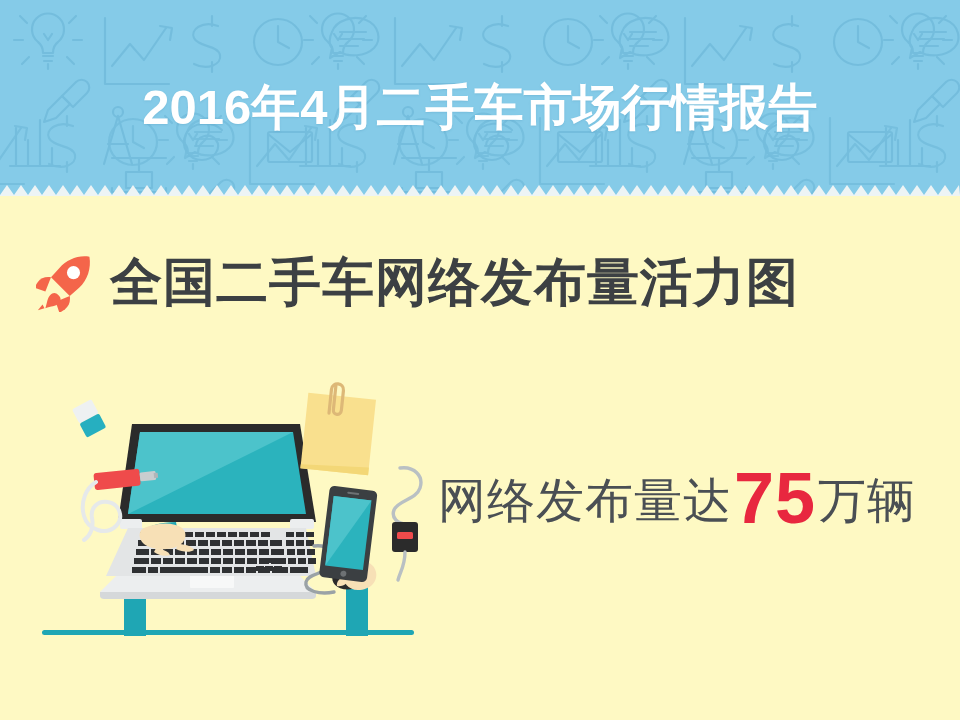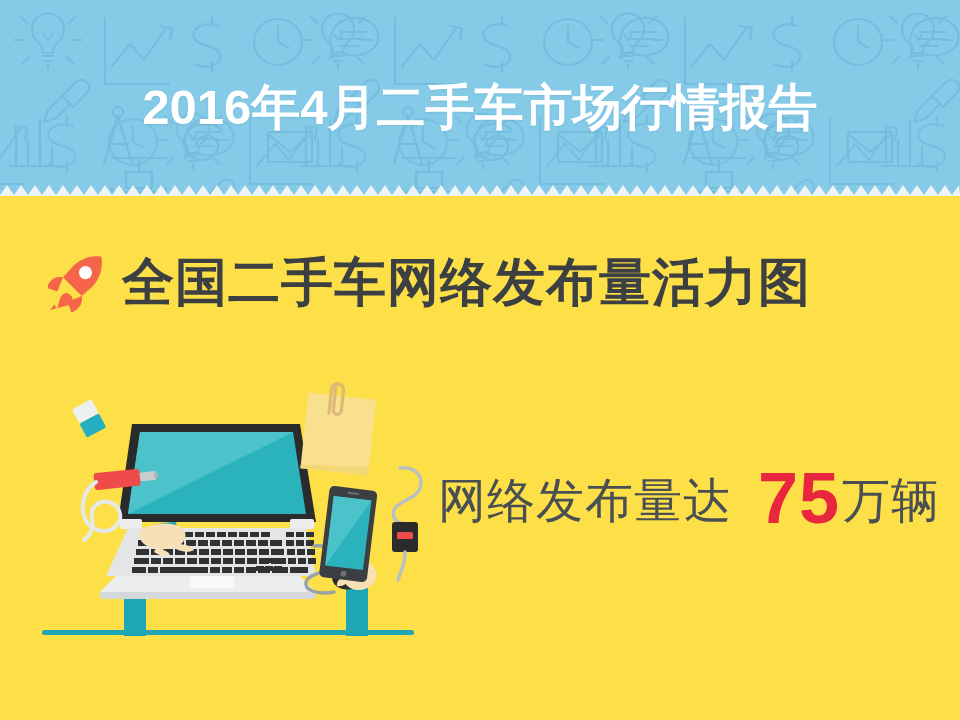--- a/index.html
+++ b/index.html
@@ -1,21 +1,21 @@
 <!DOCTYPE html>
 <html><head>
 <meta charset="utf-8">
 <style>
   html,body{margin:0;padding:0;}
   body{
     width:960px;height:720px;overflow:hidden;
     background:#e5f0f1;
     font-family:"Liberation Sans","DejaVu Sans",sans-serif;
   }
-  #page{position:relative;width:960px;height:720px;background:#fde047;overflow:hidden;}
+  #page{position:relative;width:960px;height:720px;background:#fef9c3;overflow:hidden;}
 
   
   .header{
     position:absolute;left:0;top:0;width:960px;height:196px;
     background:#85cbe8;overflow:hidden;
   }
   .doodles{position:absolute;left:0;top:0;width:960px;height:196px;opacity:.30;}
   .header-title{
     position:absolute;left:0;top:78px;width:960px;
     text-align:center;
@@ -26,21 +26,21 @@
     line-height:58px;
     white-space:nowrap;
     text-shadow:0 1px 2px rgba(90,160,195,.35);
   }
   .zigzag{
     position:absolute;left:0;bottom:0;width:960px;height:12px;
   }
 
   
   .section-head{
-    position:absolute;left:48px;top:252px;
+    position:absolute;left:36px;top:252px;
     display:flex;align-items:center;
   }
   .rocket-icon{
     width:60px;height:60px;display:block;flex:0 0 auto;margin-right:14px;
   }
   .section-title{
     color:#3c4043;
     font-size:52px;
     font-weight:bold;
     line-height:60px;
@@ -56,21 +56,21 @@
   .stat-line1{
     color:#4a4f54;font-size:46px;line-height:56px;white-space:nowrap;
     letter-spacing:2px;
   }
   .stat-line2{
     margin-top:18px;color:#4a4f54;font-size:48px;line-height:60px;
     white-space:nowrap;letter-spacing:1px;
   }
   .stat-number{
     color:#e8273f;font-size:72px;font-weight:bold;line-height:60px;
-    vertical-align:-6px;padding:0 2px;margin-left:24px;
+    vertical-align:-6px;padding:0 2px;
   }
 </style>
 </head>
 <body>
 
 <div id="page">
 
   <div class="header">
 
     <svg class="doodles" viewBox="0 0 960 196" preserveAspectRatio="none" aria-hidden="true">

